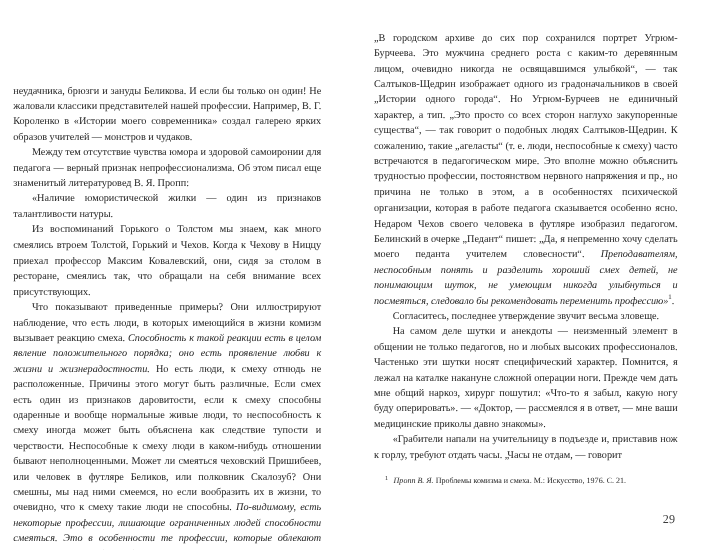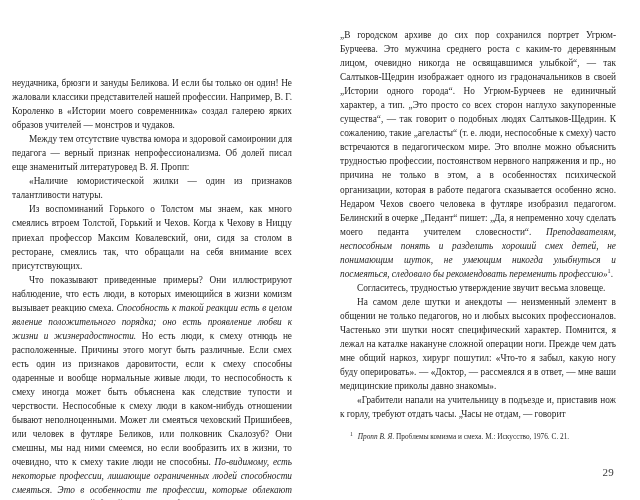--- a/index.html
+++ b/index.html
@@ -102,39 +102,39 @@
 </head>
 <body>
 
 <div class="spread">
 
   <div class="page page-left">
     <div class="textblock">
 
       <p class="para noindent">неудачника, брюзги и зануды Беликова. И если бы только он один! Не жаловали классики представителей нашей профессии. Например, В. Г. Короленко в «Истории моего современника» создал галерею ярких образов учителей — монстров и чудаков.</p>
 
-      <p class="para">Между тем отсутствие чувства юмора и здоровой самоиронии для педагога — верный признак непрофессионализма. Об долей писал еще знаменитый литературовед В. Я. Пропп:</p>
+      <p class="para">Между тем отсутствие чувства юмора и здоровой самоиронии для педагога — верный признак непрофессионализма. Об этом писал еще знаменитый литературовед В. Я. Пропп:</p>
 
       <p class="para italic">«Наличие юмористической жилки — один из признаков талантливости натуры.</p>
 
       <p class="para">Из воспоминаний Горького о Толстом мы знаем, как много смеялись втроем Толстой, Горький и Чехов. Когда к Чехову в Ниццу приехал профессор Максим Ковалевский, они, сидя за столом в ресторане, смеялись так, что обращали на себя внимание всех присутствующих.</p>
 
       <p class="para"><span>Что показывают приведенные примеры? Они иллюстрируют наблюдение, что есть люди, в которых имеющийся в жизни комизм вызывает реакцию смеха. </span><span class="it">Способность к такой реакции есть в целом явление положительного порядка; оно есть проявление любви к жизни и жизнерадостности.</span><span> Но есть люди, к смеху отнюдь не расположенные. Причины этого могут быть различные. Если смех есть один из признаков даровитости, если к смеху способны одаренные и вообще нормальные живые люди, то неспособность к смеху иногда может быть объяснена как следствие тупости и черствости. Неспособные к смеху люди в каком-нибудь отношении бывают неполноценными. Может ли смеяться чеховский Пришибеев, или человек в футляре Беликов, или полковник Скалозуб? Они смешны, мы над ними смеемся, но если вообразить их в жизни, то очевидно, что к смеху такие люди не способны. </span><span class="it">По-видимому, есть некоторые профессии, лишающие ограниченных людей способности смеяться. Это в особенности те профессии, которые облекают человека некоторой долей власти. Сюда относятся чиновники и педагоги старого закала.</span></p>
 
     </div>
 
     <div class="folio folio-left">20</div>
   </div>
 
   <div class="page page-right">
     <div class="textblock">
 
       <p class="para noindent"><span>„В городском архиве до сих пор сохранился портрет Угрюм-Бурчеева. Это мужчина среднего роста с каким-то деревянным лицом, очевидно никогда не освящавшимся улыбкой“, — так Салтыков-Щедрин изображает одного из градоначальников в своей „Истории одного города“. Но Угрюм-Бурчеев не единичный характер, а тип. „Это просто со всех сторон наглухо закупоренные существа“, — так говорит о подобных людях Салтыков-Щедрин. К сожалению, такие „агеласты“ (т. е. люди, неспособные к смеху) часто встречаются в педагогическом мире. Это вполне можно объяснить трудностью профессии, постоянством нервного напряжения и пр., но причина не только в этом, а в особенностях психической организации, которая в работе педагога сказывается особенно ясно. Недаром Чехов своего человека в футляре изобразил педагогом. Белинский в очерке „Педант“ пишет: „Да, я непременно хочу сделать моего педанта учителем словесности“. </span><span class="it">Преподавателям, неспособным понять и разделить хороший смех детей, не понимающим шуток, не умеющим никогда улыбнуться и посмеяться, следовало бы рекомендовать переменить профессию»</span><span class="fn-ref">1</span><span>.</span></p>
 
-      <p class="para">Согласитесь, трудностью утверждение звучит весьма зловеще.</p>
+      <p class="para">Согласитесь, последнее утверждение звучит весьма зловеще.</p>
 
       <p class="para">На самом деле шутки и анекдоты — неизменный элемент в общении не только педагогов, но и любых высоких профессионалов. Частенько эти шутки носят специфический характер. Помнится, я лежал на каталке накануне сложной операции ноги. Прежде чем дать мне общий наркоз, хирург пошутил: «Что-то я забыл, какую ногу буду оперировать». — «Доктор, — рассмеялся я в ответ, — мне ваши медицинские приколы давно знакомы».</p>
 
 
       <p class="para">«Грабители напали на учительницу в подъезде и, приставив нож к горлу, требуют отдать часы. „Часы не отдам, — говорит</p>
 
     </div>
 
     <div class="footnote-area">
       <p class="footnote"><span class="fn-num">1</span><span class="it">Пропп В. Я.</span><span> Проблемы комизма и смеха. М.: Искусство, 1976. С. 21.</span></p>

